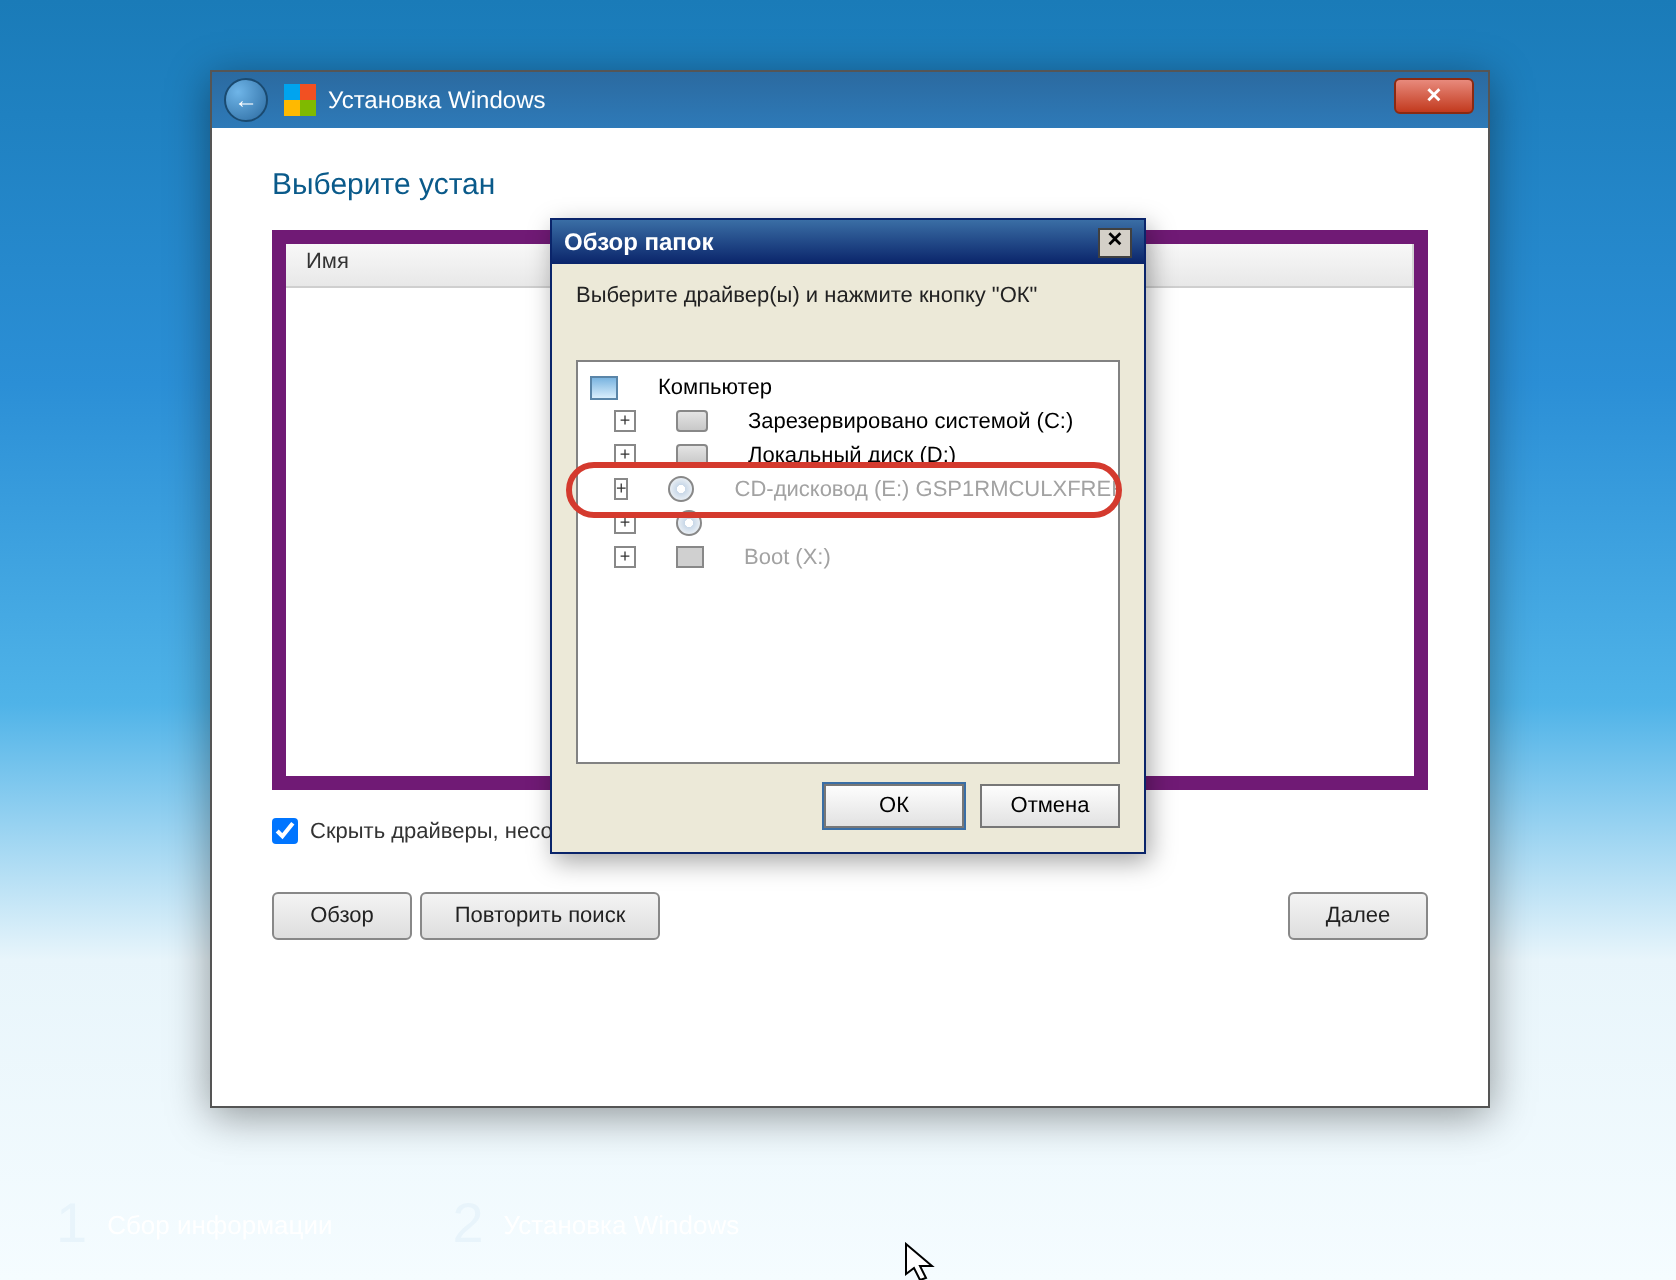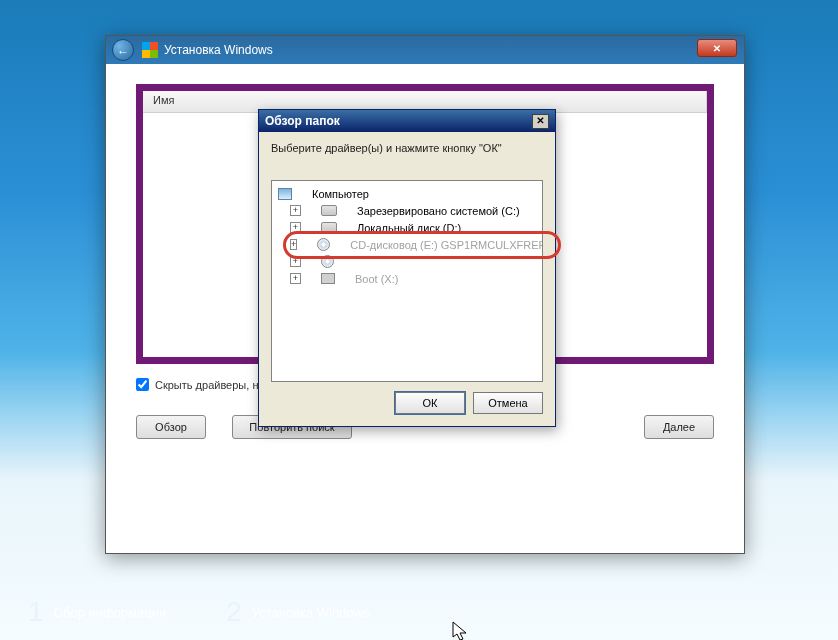--- a/index.html
+++ b/index.html
@@ -66,35 +66,35 @@
   }
   .list-header {
     display: flex; background: linear-gradient(to bottom,#f8f8f8,#e8e8e8);
     height: 22px; border-bottom: 1px solid #cfcfcf;
   }
   .list-header span {
     font-size: 11px; padding: 3px 10px; border-right: 1px solid #d5d5d5; color: #333;
   }
   .checkbox-row { display: flex; align-items: center; margin: 6px 0 24px 0; font-size: 11px; color: #333; }
   .checkbox-row input { margin-right: 6px; }
-  .wizard-buttons { display: flex; gap: 26px; }
+  .wizard-buttons { display: flex; gap: 4px; }
   .wizard-buttons .spacer { flex: 1; }
   .wbtn {
     height: 24px; padding: 0 14px;
     background: linear-gradient(to bottom,#f4f4f4,#dedede);
     border: 1px solid #888; border-radius: 3px;
     font-size: 11px; color: #222;
     display: inline-flex; align-items: center; justify-content: center;
     min-width: 70px;
   }
 
   
   .browse-dialog {
     position: absolute;
-    left: 258px; top: 109px;
+    left: 275px; top: 109px;
     width: 298px; height: 318px;
     background: #ece9d8;
     border: 1px solid #0a246a;
     box-shadow: 2px 4px 12px rgba(0,0,0,0.35);
     display: flex; flex-direction: column;
   }
   .dlg-titlebar {
     height: 22px;
     background: linear-gradient(to bottom,#3a6ea5,#0a246a);
     color: #fff; font-weight: bold; font-size: 12px;
@@ -175,20 +175,21 @@
 <body>
 
 <div class="wizard-window">
   <div class="wizard-titlebar">
     <div class="back-btn"></div>
     <div class="win-flag"></div>
     <div class="title">Установка Windows</div>
     <div class="close-btn">✕</div>
   </div>
   <div class="wizard-body">
+    <div class="wizard-heading">Выберите устан</div>
     <div class="list-box">
       <div class="list-header">
         <span style="flex:2">Имя</span>
       </div>
     </div>
     <label class="checkbox-row">
       <input type="checkbox" checked="" style="">
       <span>Скрыть драйверы, несовместимые с оборудованием компьютера</span>
     </label>
     <div class="wizard-buttons">

